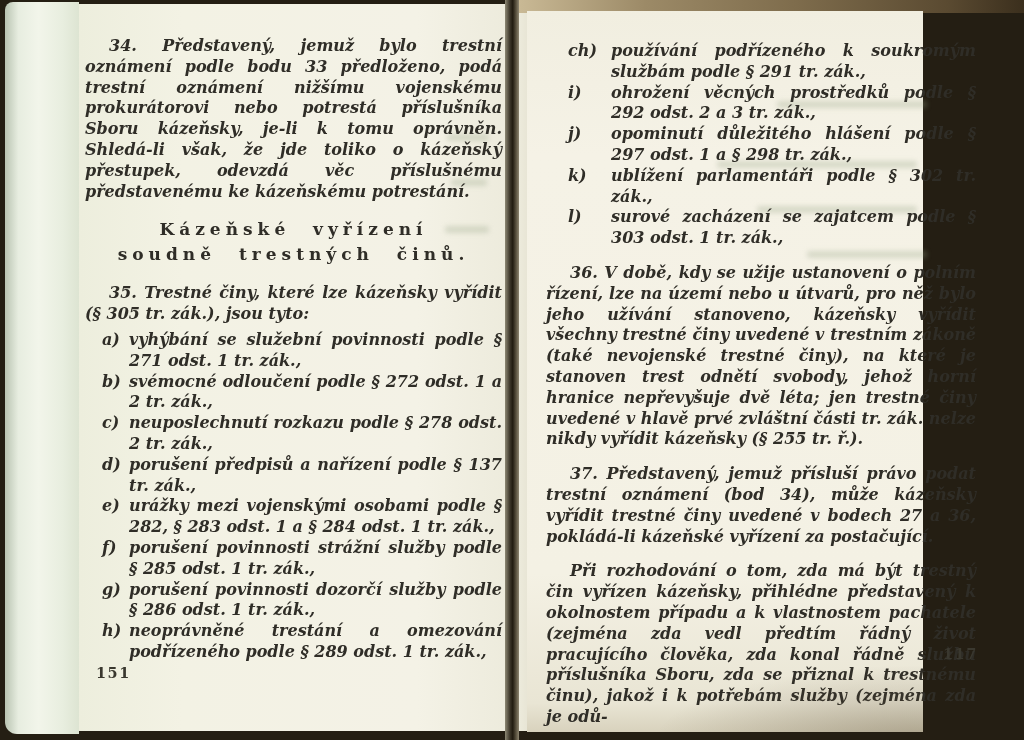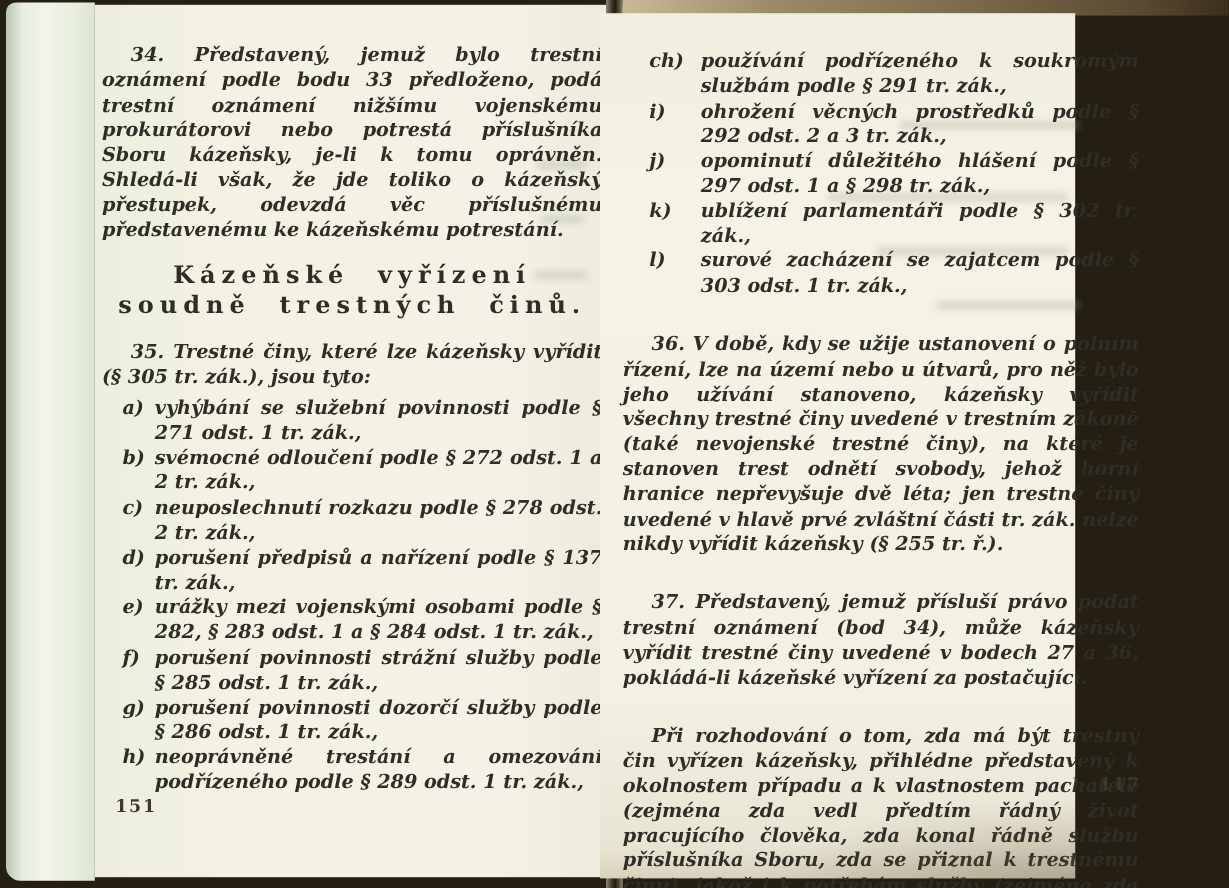--- a/index.html
+++ b/index.html
@@ -27,50 +27,50 @@
     position: absolute; left: 505px; top: 0; width: 14px; height: 740px;
     background: linear-gradient(90deg,#8d8874 0%,#3d372a 35%,#211b10 55%,#5c5441 80%,#8d8570 100%);
   }
   
   .top-edges {
     position: absolute; left: 519px; top: 0; width: 505px; height: 13px;
     background: linear-gradient(90deg,#c9b995 0%,#9c8a67 25%,#7e6c4c 55%,#5a4a31 85%,#3b2f1d 100%);
   }
   
   .page-right {
-    position: absolute; left: 500px; top: 11px; width: 396px; height: 721px;
+    position: absolute; left: 527px; top: 11px; width: 396px; height: 721px;
     background: linear-gradient(180deg,#f1eee0 0%,#f5f2e6 20%,#f4f1e4 78%,#e9e5d4 96%,#d8d2bd 100%);
   }
   .corner-shadow {
     position: absolute; right: 0; bottom: 0; width: 280px; height: 70px;
     background: radial-gradient(ellipse at 100% 115%, rgba(96,82,56,0.38), rgba(96,82,56,0) 68%);
   }
 
   
   .text-col {
     position: absolute;
     color: #2f2d27;
     font-style: italic; font-weight: 700;
     font-size: 16px; line-height: 20.8px;
     text-align: justify;
   }
   .text-left  { left: 6px;  top: 32px; width: 417px; }
   .text-right { left: 19px; top: 25px; width: 430px; }
 
   .para { margin: 0; }
   .indent { text-indent: 24px; }
-  .mt14 { margin-top: 28px; }
+  .mt14 { margin-top: 14px; }
   .mt16 { margin-top: 16px; }
 
   .heading {
     margin: 15px 0 0 0;
     font-style: normal; font-weight: 700;
     text-align: center;
     letter-spacing: 5px; word-spacing: 12px;
-    font-size: 20px; line-height: 25px;
+    font-size: 17px; line-height: 25px;
   }
 
   .list { margin-top: 5px; }
   .li { display: flex; }
   .li .label { flex: none; }
   .list-left  { padding-left: 17px; }
   .list-left  .label { width: 27px; }
   .list-right { padding-left: 22px; }
   .list-right .label { width: 43px; }
   .li-text { flex: 1; text-align: justify; }

